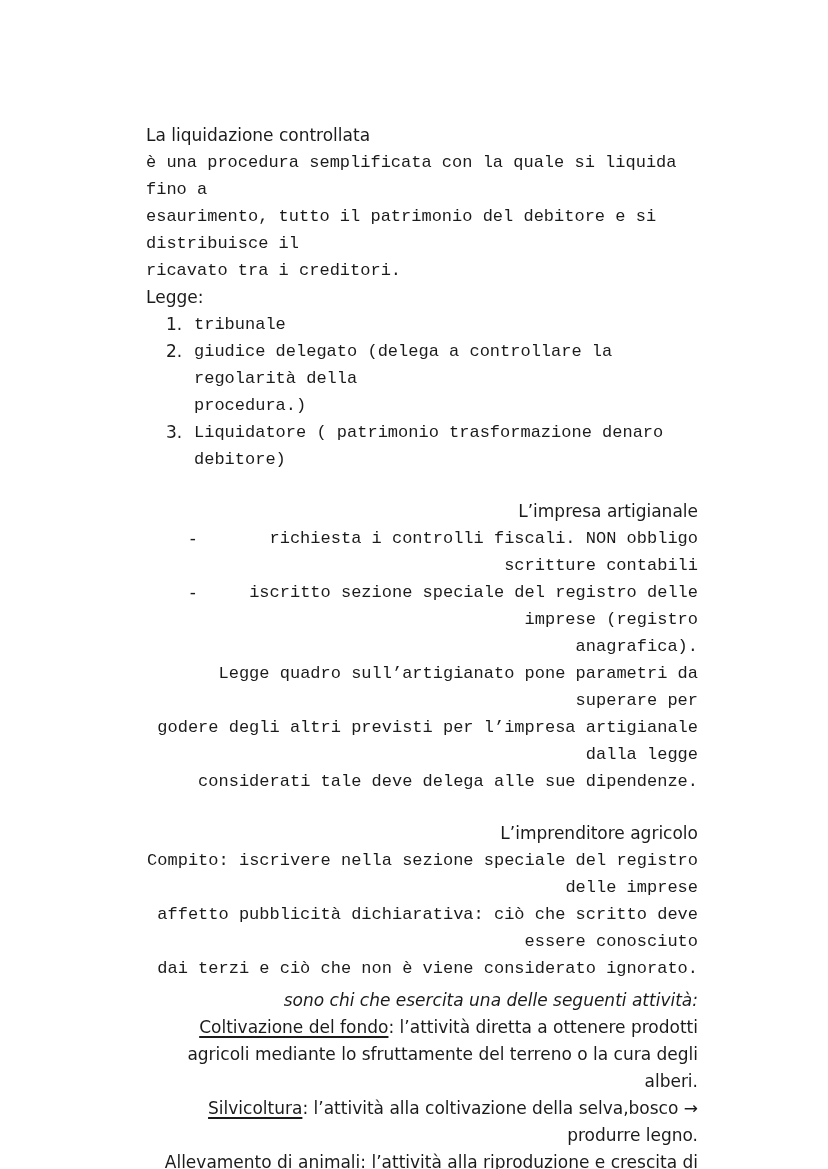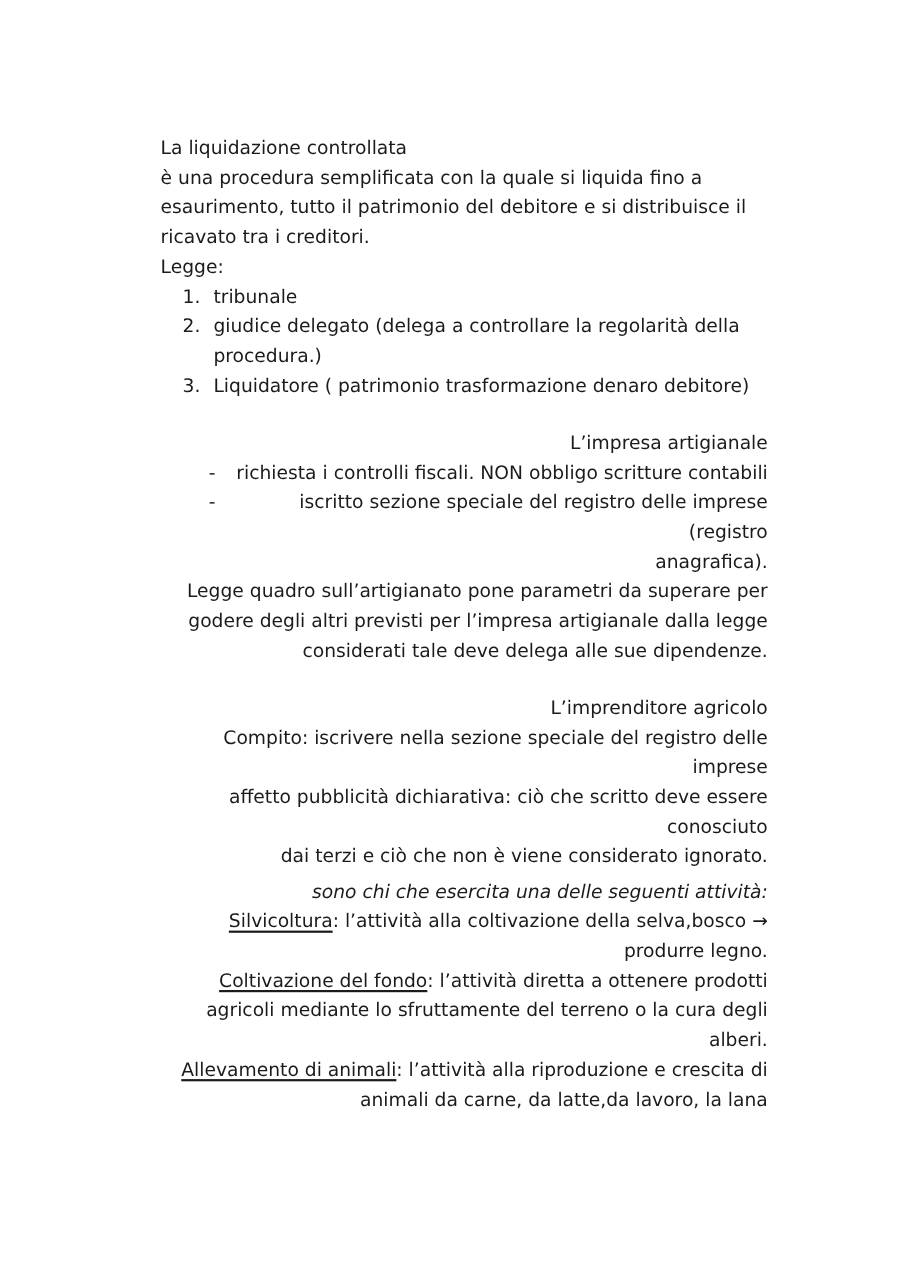--- a/index.html
+++ b/index.html
@@ -17,21 +17,21 @@
     padding: 122px 64px 0 80px;
     font-family: "DejaVu Sans", sans-serif;
     font-size: 17px;
     line-height: 27px;
     color: #1b1b1b;
     overflow: hidden;
   }
   .section { margin: 0; }
   .section + .section { margin-top: 25px; text-align: right; }
   .line { min-height: 27px; }
-  .pre { white-space: pre-line; }
+  .pre { white-space: pre-line; font-family: Liberation Mono, monospace; }
   .olist, .ulist { margin: 0; }
   .li {
     display: flex;
     align-items: flex-start;
   }
   .olist .li { padding-left: 20px; }
   .num {
     flex: 0 0 28px;
     white-space: nowrap;
   }
@@ -98,24 +98,24 @@
   </div>
 
   <div class="section">
     <div class="line">L’imprenditore agricolo</div>
     <div class="line pre">Compito: iscrivere nella sezione speciale del registro delle imprese
 affetto pubblicità dichiarativa: ciò che scritto deve essere conosciuto
 dai terzi e ciò che non è viene considerato ignorato.</div>
     <div class="line italic-note">sono chi che esercita una delle seguenti attività:</div>
     <div>
       <div class="line">
-        <span class="term">Silvicoltura</span><span>: l’attività alla coltivazione della selva,bosco → produrre legno.</span>
+        <span class="term">Coltivazione del fondo</span><span>: l’attività diretta a ottenere prodotti agricoli mediante lo sfruttamente del terreno o la cura degli alberi.</span>
       </div>
       <div class="line">
-        <span class="term">Coltivazione del fondo</span><span>: l’attività diretta a ottenere prodotti agricoli mediante lo sfruttamente del terreno o la cura degli alberi.</span>
+        <span class="term">Silvicoltura</span><span>: l’attività alla coltivazione della selva,bosco → produrre legno.</span>
       </div>
       <div class="line">
         <span class="term">Allevamento di animali</span><span>: l’attività alla riproduzione e crescita di animali da carne, da latte,da lavoro, la lana</span>
       </div>
     </div>
   </div>
 
 </div>
 
 </body></html>

